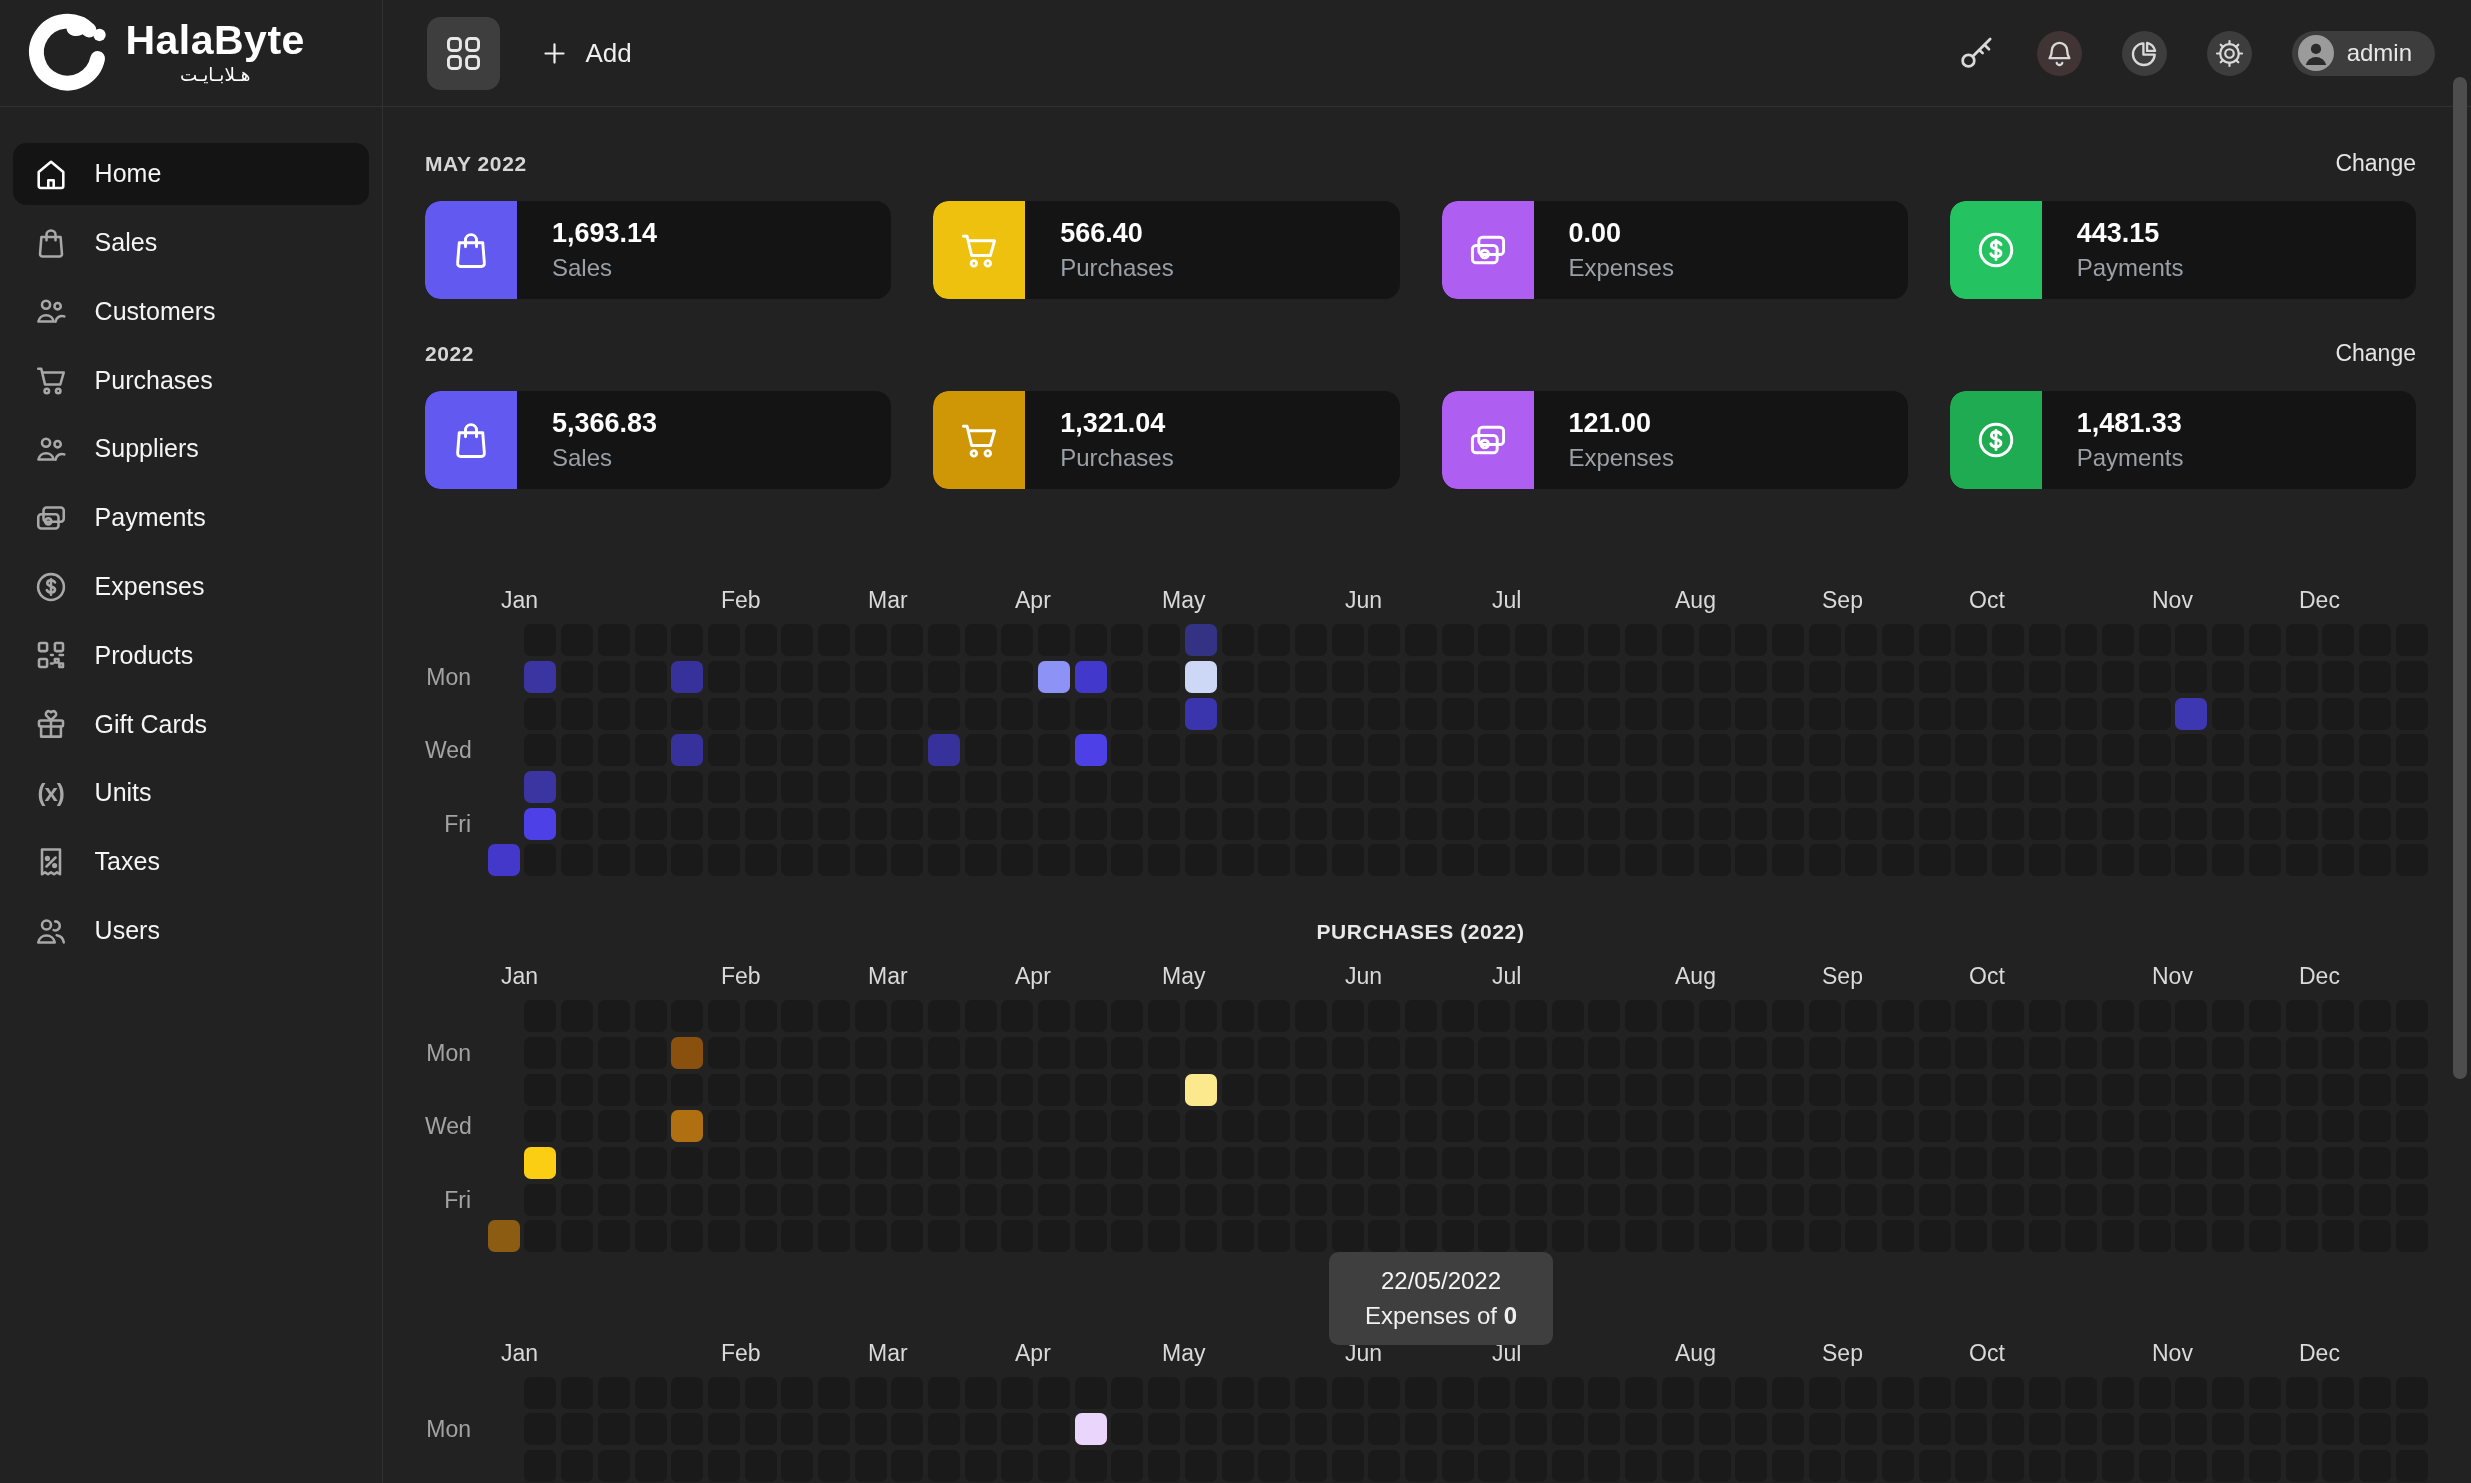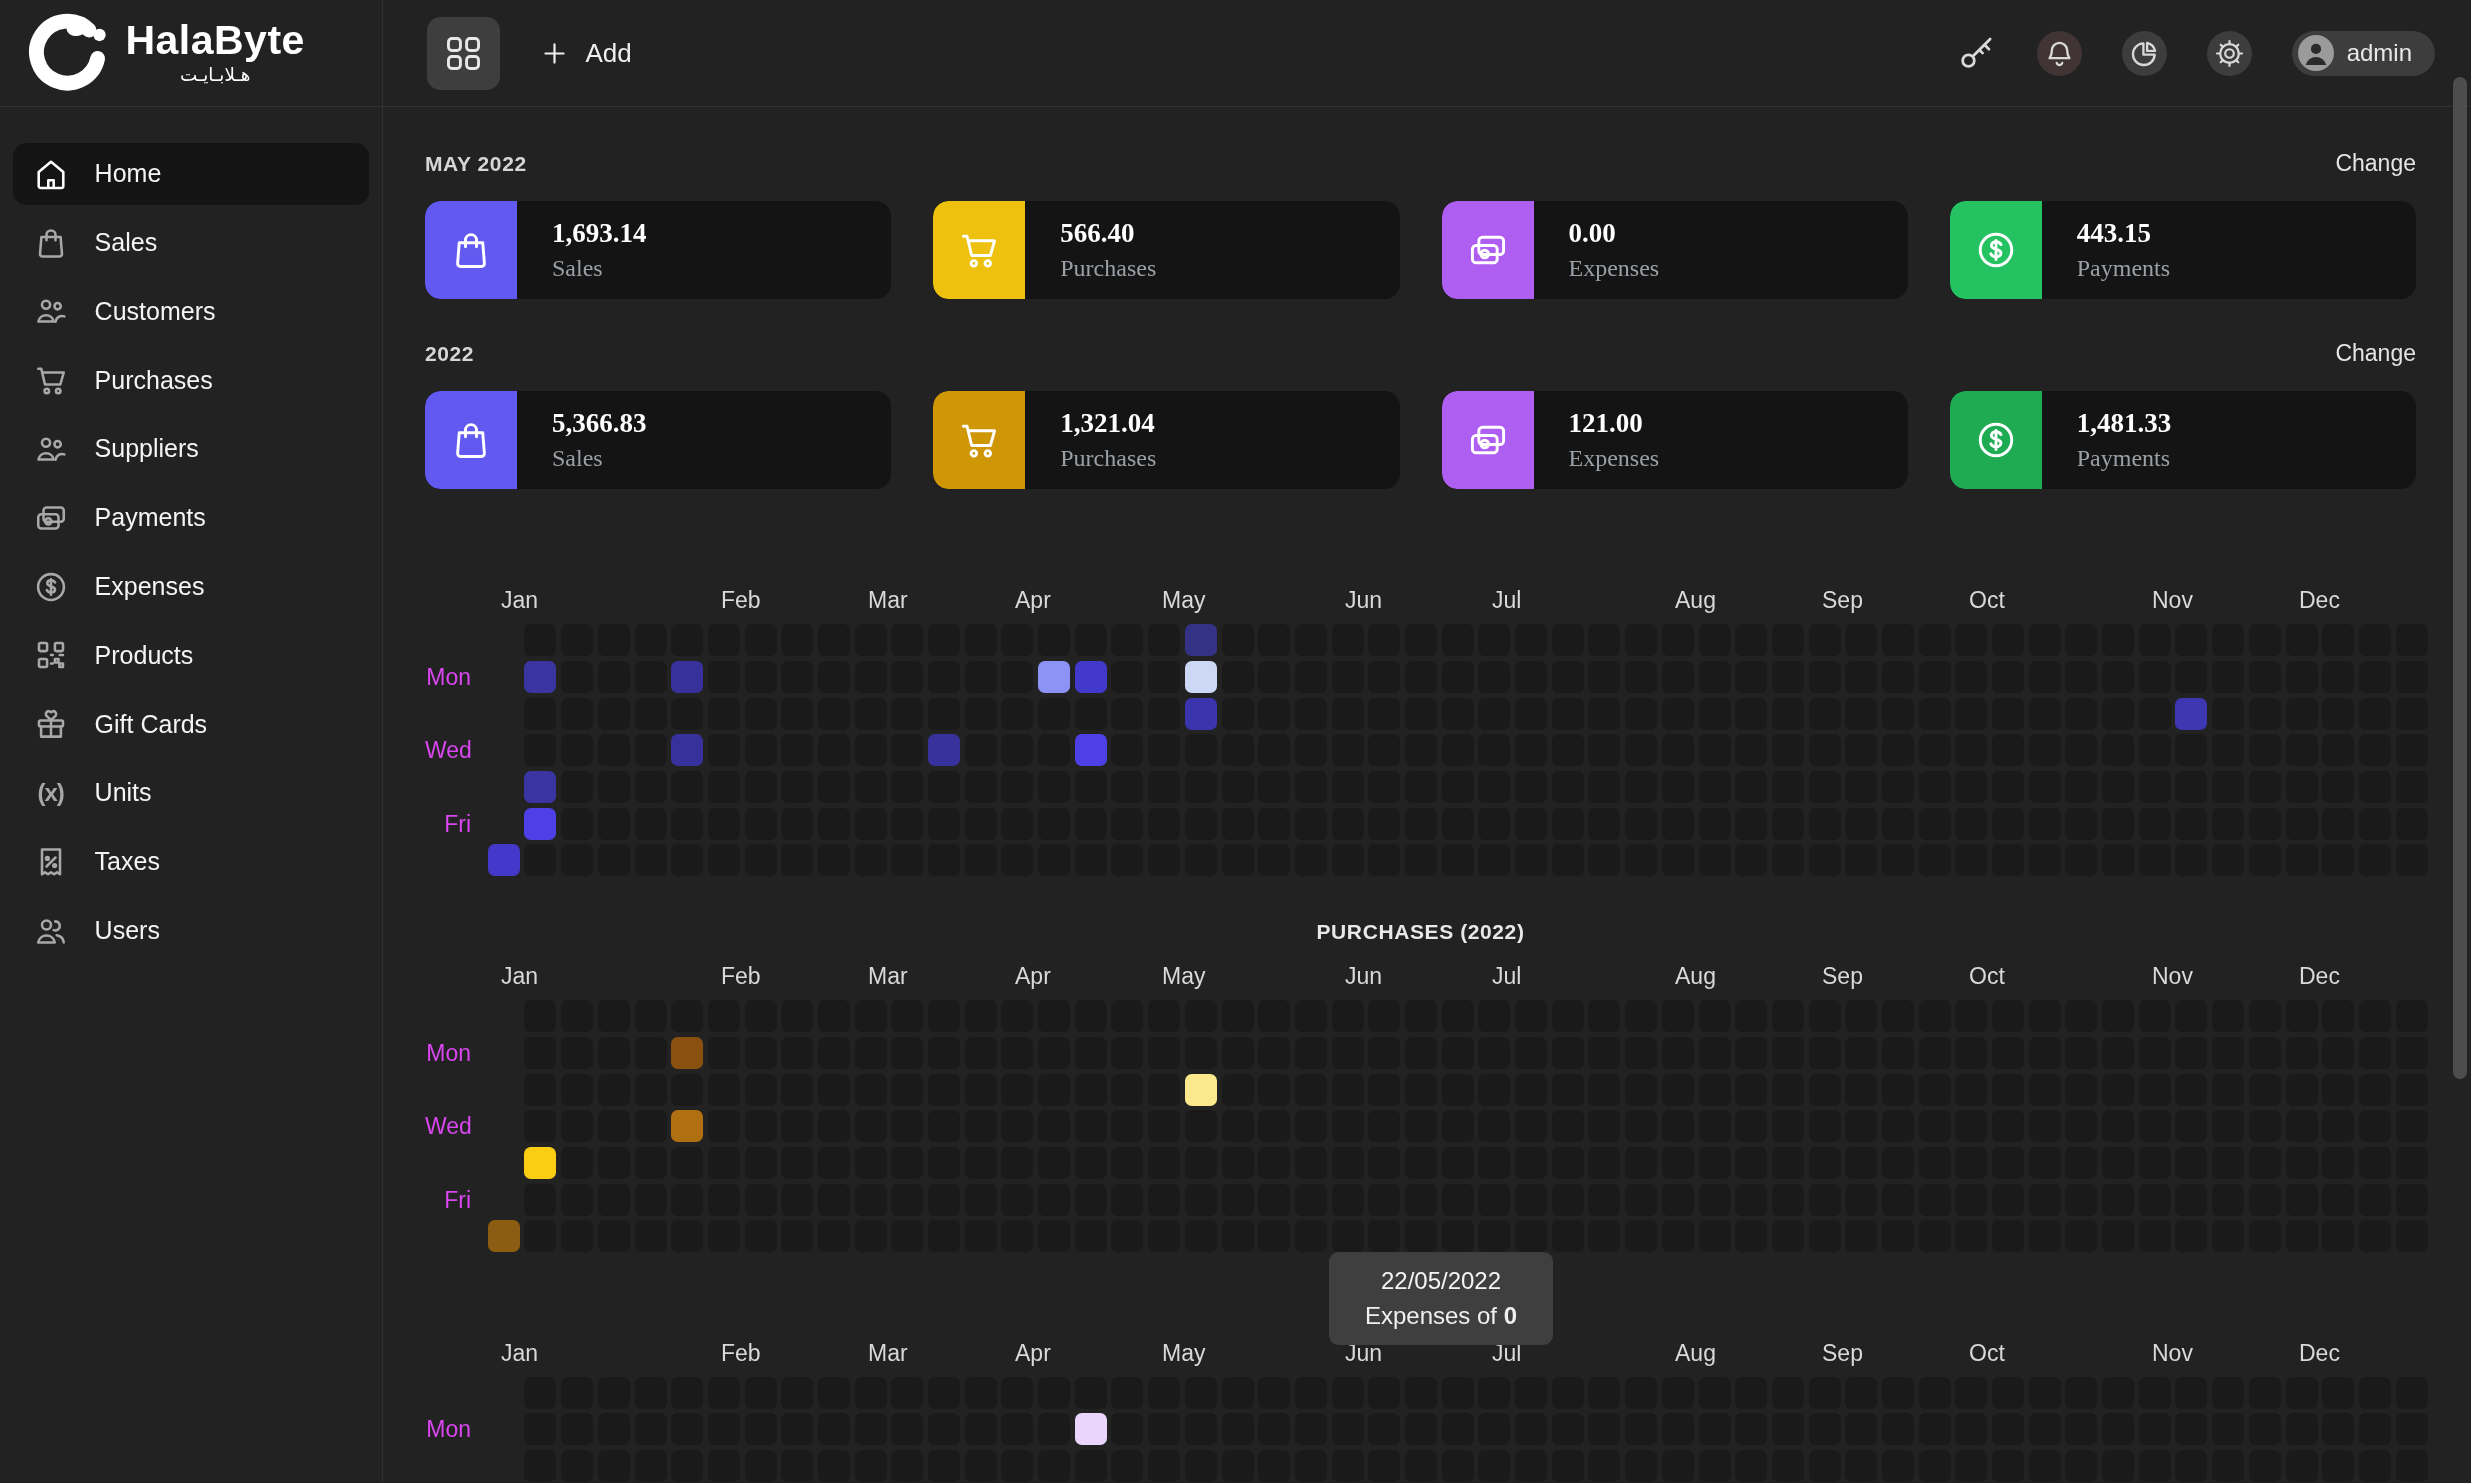--- a/index.html
+++ b/index.html
@@ -41,32 +41,32 @@
 
   
   .section-head{display:flex;justify-content:space-between;align-items:center;margin-top:44px;height:25px;}
   .section-head.second{margin-top:42px;}
   .section-title{font-size:21px;font-weight:bold;color:#d6d6d6;letter-spacing:0.6px;}
   .change-link{font-size:23px;color:#e5e5e5;cursor:pointer;}
   .cards{display:flex;gap:42px;margin-top:25px;}
   .card{flex:1;height:98px;background:#141414;border-radius:15.4px;display:flex;align-items:center;overflow:hidden;}
   .card-icon{width:92px;height:98px;border-radius:15.4px 0 0 15.4px;display:flex;align-items:center;justify-content:center;color:#ffffff;flex-shrink:0;}
   .card-icon svg{width:44px;height:44px;}
-  .card-body{padding-left:35px;font-family:Liberation Serif, serif;}
+  .card-body{padding-left:35px;}
   .card-value{font-size:27px;font-weight:bold;color:#ffffff;line-height:1;}
   .card-label{font-size:24px;color:#9aa0a6;margin-top:8.7px;line-height:1;}
 
   
   .heatmap{position:absolute;left:42px;right:56px;}
   #hm-0{top:437px;height:338px;}
   #hm-1{top:813px;height:338px;}
   #hm-2{top:1234px;height:299px;}
   .hm-title{position:absolute;top:0;left:0;width:100%;text-align:center;font-size:21px;font-weight:bold;color:#e8e8e8;letter-spacing:0.6px;}
   .hm-month{position:absolute;font-size:23px;color:#d9d9d9;}
-  .hm-day{position:absolute;left:0;width:46px;text-align:right;font-size:23px;color:#d946ef;line-height:32px;}
+  .hm-day{position:absolute;left:0;width:46px;text-align:right;font-size:23px;color:#a3a3a3;line-height:32px;}
   .hm-cell{position:absolute;width:32px;height:32px;border-radius:6.8px;background:#1a1a1a;}
 
   
   .tooltip{position:absolute;left:946px;top:1145px;min-width:182px;background:#3f3f3f;border-radius:9.7px;padding:14.5px 21px;text-align:center;z-index:5;}
   .tooltip-date{font-size:24px;color:#f5f5f5;}
   .tooltip-line{font-size:24px;color:#f0f0f0;margin-top:7.7px;}
 
   
   .scroll-thumb{position:absolute;right:4.8px;top:77px;width:14.5px;height:1002px;border-radius:7.7px;background:#4d4d4d;z-index:9;}
 </style>

